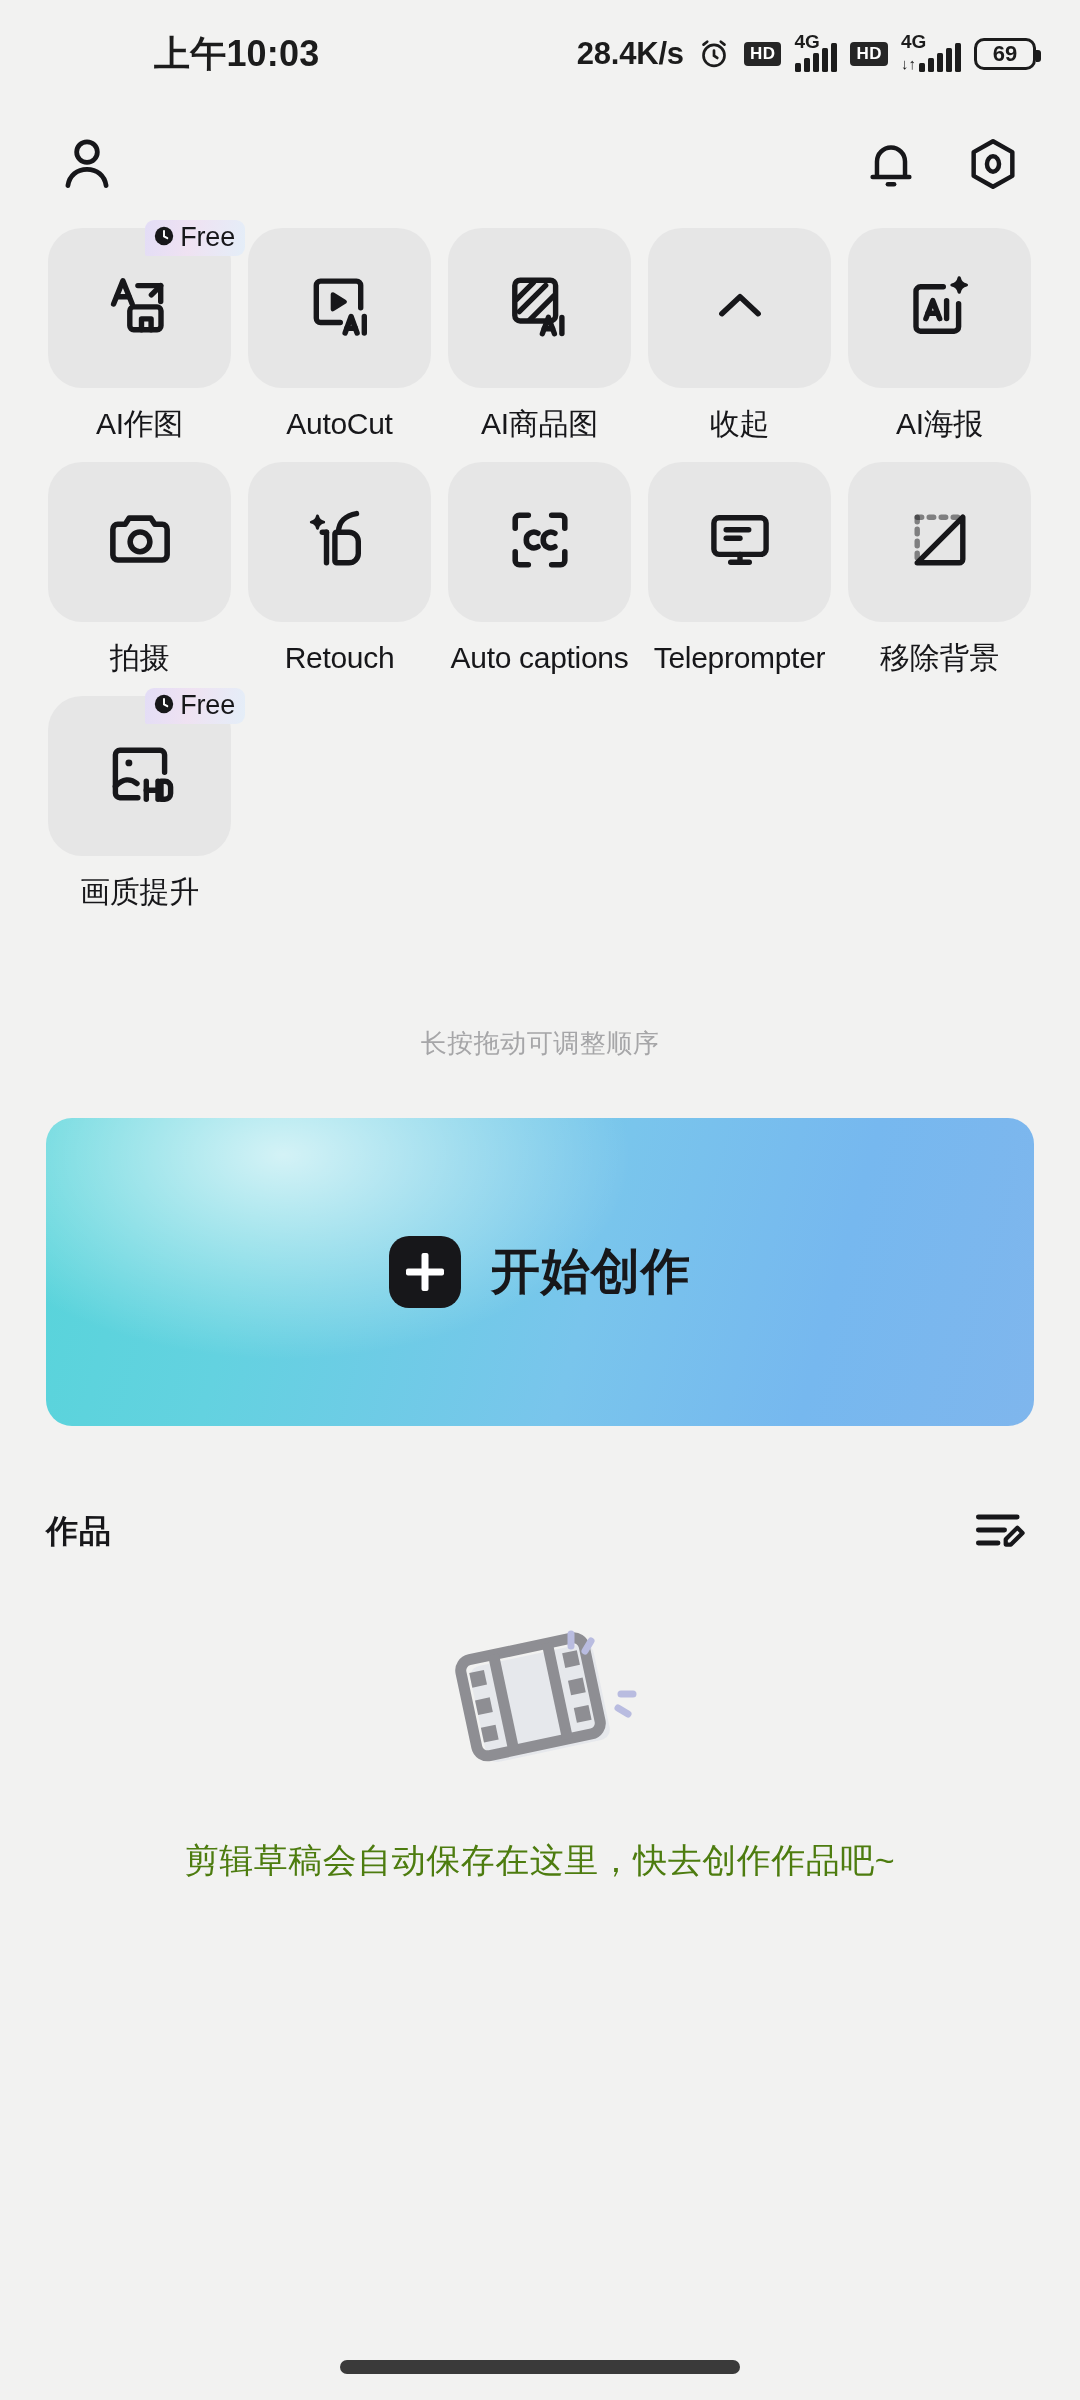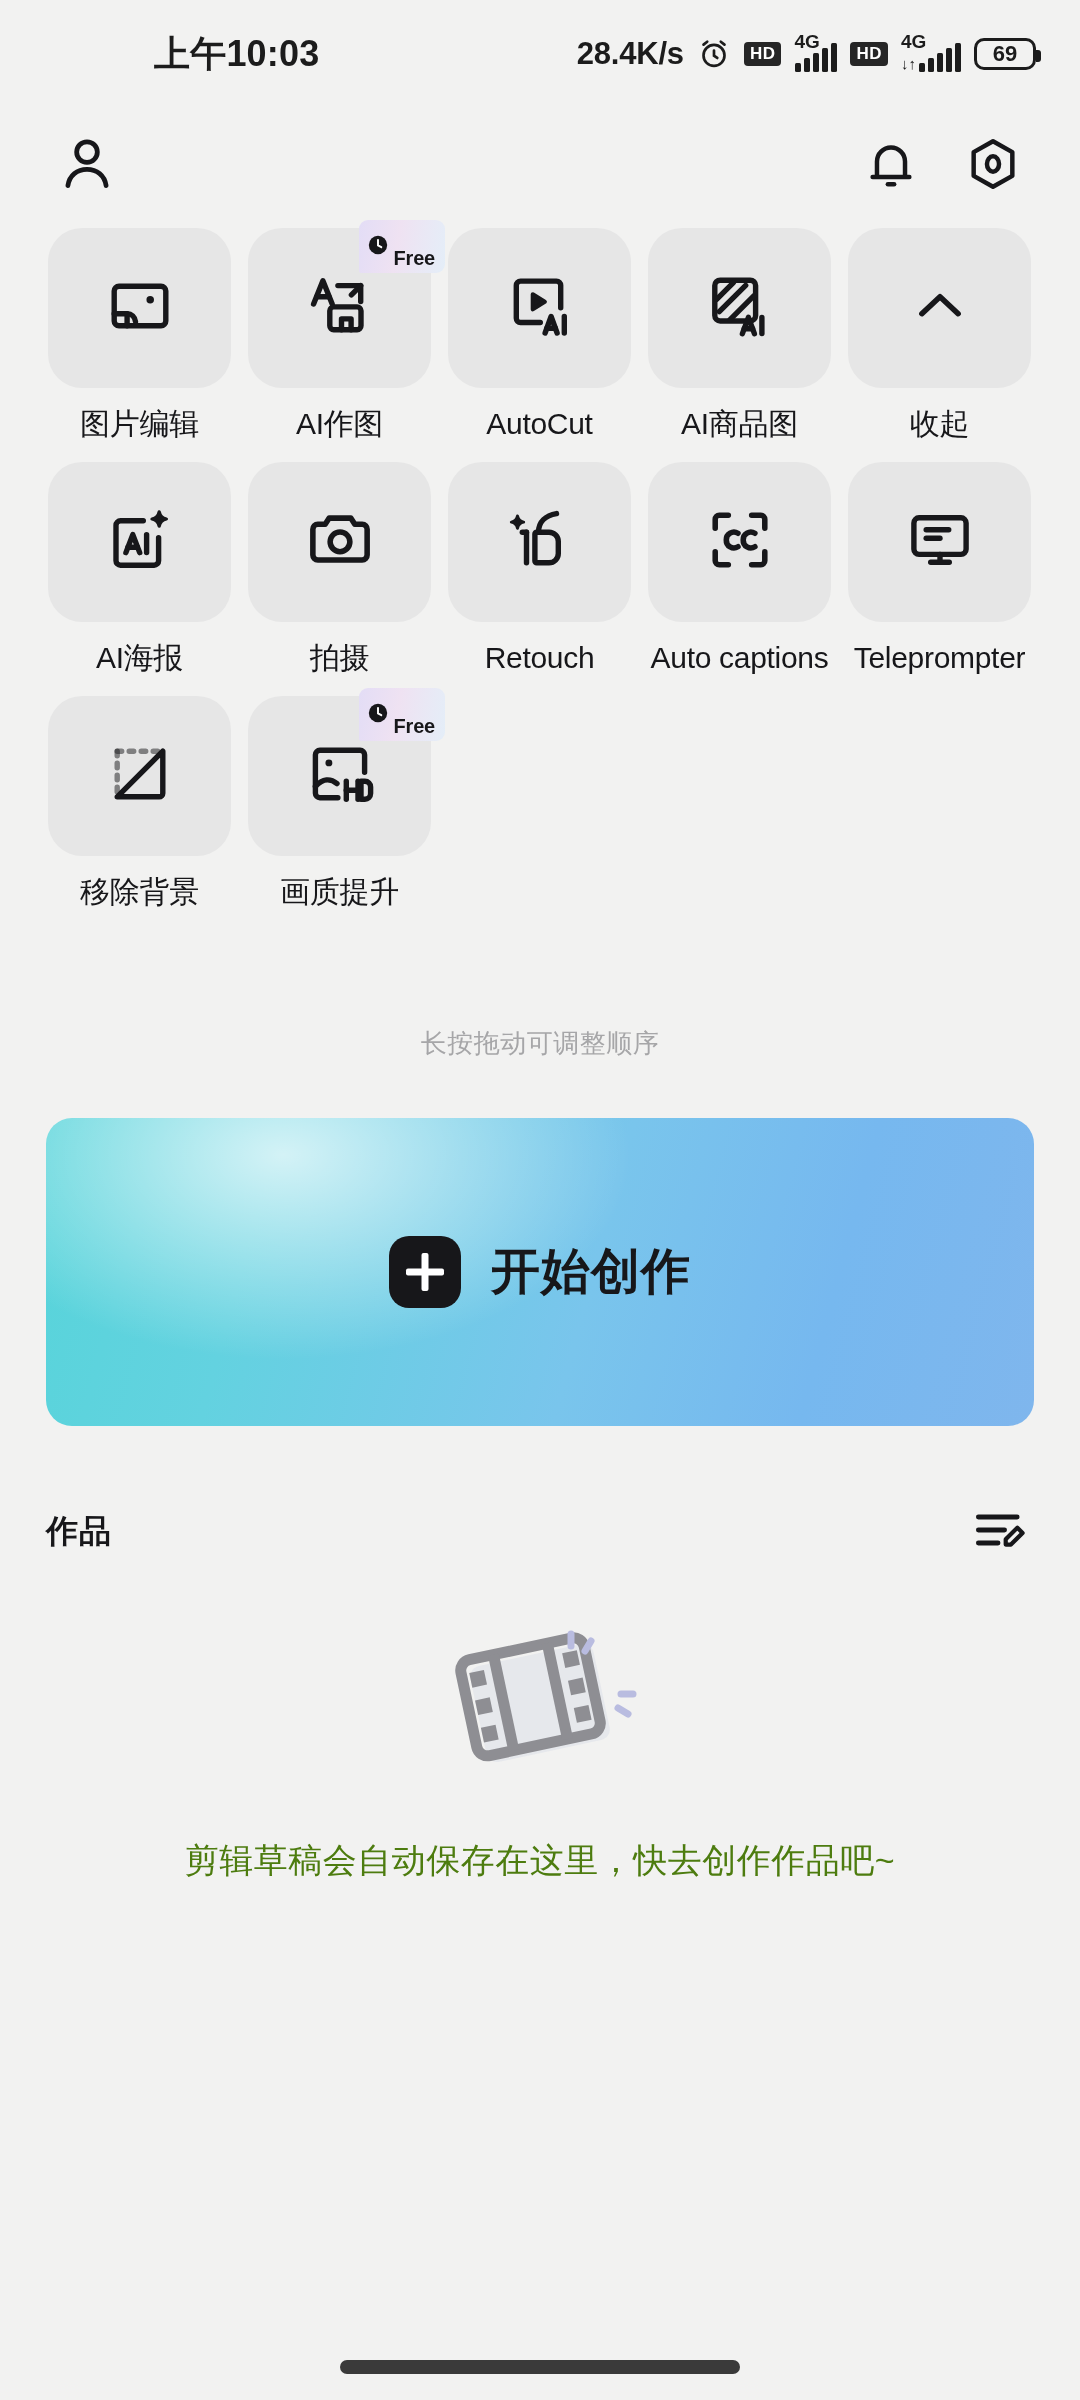--- a/index.html
+++ b/index.html
@@ -157,25 +157,24 @@
     top: -8px; right: -14px;
     display: flex;
     align-items: center;
     gap: 5px;
     background: linear-gradient(100deg, #e3ddf6 0%, #efe2f2 45%, #e4eef8 100%);
     border-radius: 9px 9px 9px 2px;
     padding: 4px 10px 5px 8px;
     line-height: 1;
   }
   .badge-free .bf-txt {
-    font-size: 20px;
-    font-weight: 700;
+    font-size: 27px;
+    font-weight: 400;
     color: #17171a;
     letter-spacing: -.2px;
-    margin-top: 24px;
   }
 
   
   .drag-hint {
     position: absolute;
     top: 1026px; left: 0;
     width: 1080px;
     text-align: center;
     font-size: 26px;
     color: #a6a6a8;
@@ -348,33 +347,20 @@
             <path d="M12 2.6 20 7.1v9.8L12 21.4 4 16.9V7.1z"></path>
             <ellipse cx="12" cy="12" rx="2.5" ry="3.2"></ellipse>
           </svg>
         </span>
       </div>
     </div>
   </div>
 
   <div class="grid">
 
-    <div class="tool">
-      <div class="tool-tile">
-        <span>
-          <svg width="72" height="72" viewBox="0 0 24 24" fill="none" stroke="#17171a" stroke-width="1.8" stroke-linecap="round" stroke-linejoin="round">
-            <rect x="3.4" y="5.4" width="17.2" height="13.2" rx="1.6"></rect>
-            <circle cx="15.4" cy="9.9" r="1.25" fill="#17171a" stroke="none"></circle>
-            <path d="M3.4 14.6h4.3V18.6"></path>
-            <path d="M7.7 14.6c1.5 0 2.6 1.1 2.8 2.6"></path>
-          </svg>
-        </span>
-      </div>
-      <div class="tool-label">图片编辑</div>
-    </div>
 
     <div class="tool">
       <div class="tool-tile">
         <span>
           <svg width="72" height="72" viewBox="0 0 24 24" fill="none" stroke="#17171a" stroke-width="1.8" stroke-linecap="round" stroke-linejoin="round">
             <path d="M3.2 11.3 6.3 3.6l3.1 7.7"></path>
             <path d="M4.3 8.9h4"></path>
             <path d="M11.3 5.2h7.6v5.3"></path>
             <path d="M18.9 5.2 15.8 8.3"></path>
             <rect x="8.6" y="12.3" width="10.4" height="7.6" rx="1.3"></rect>

